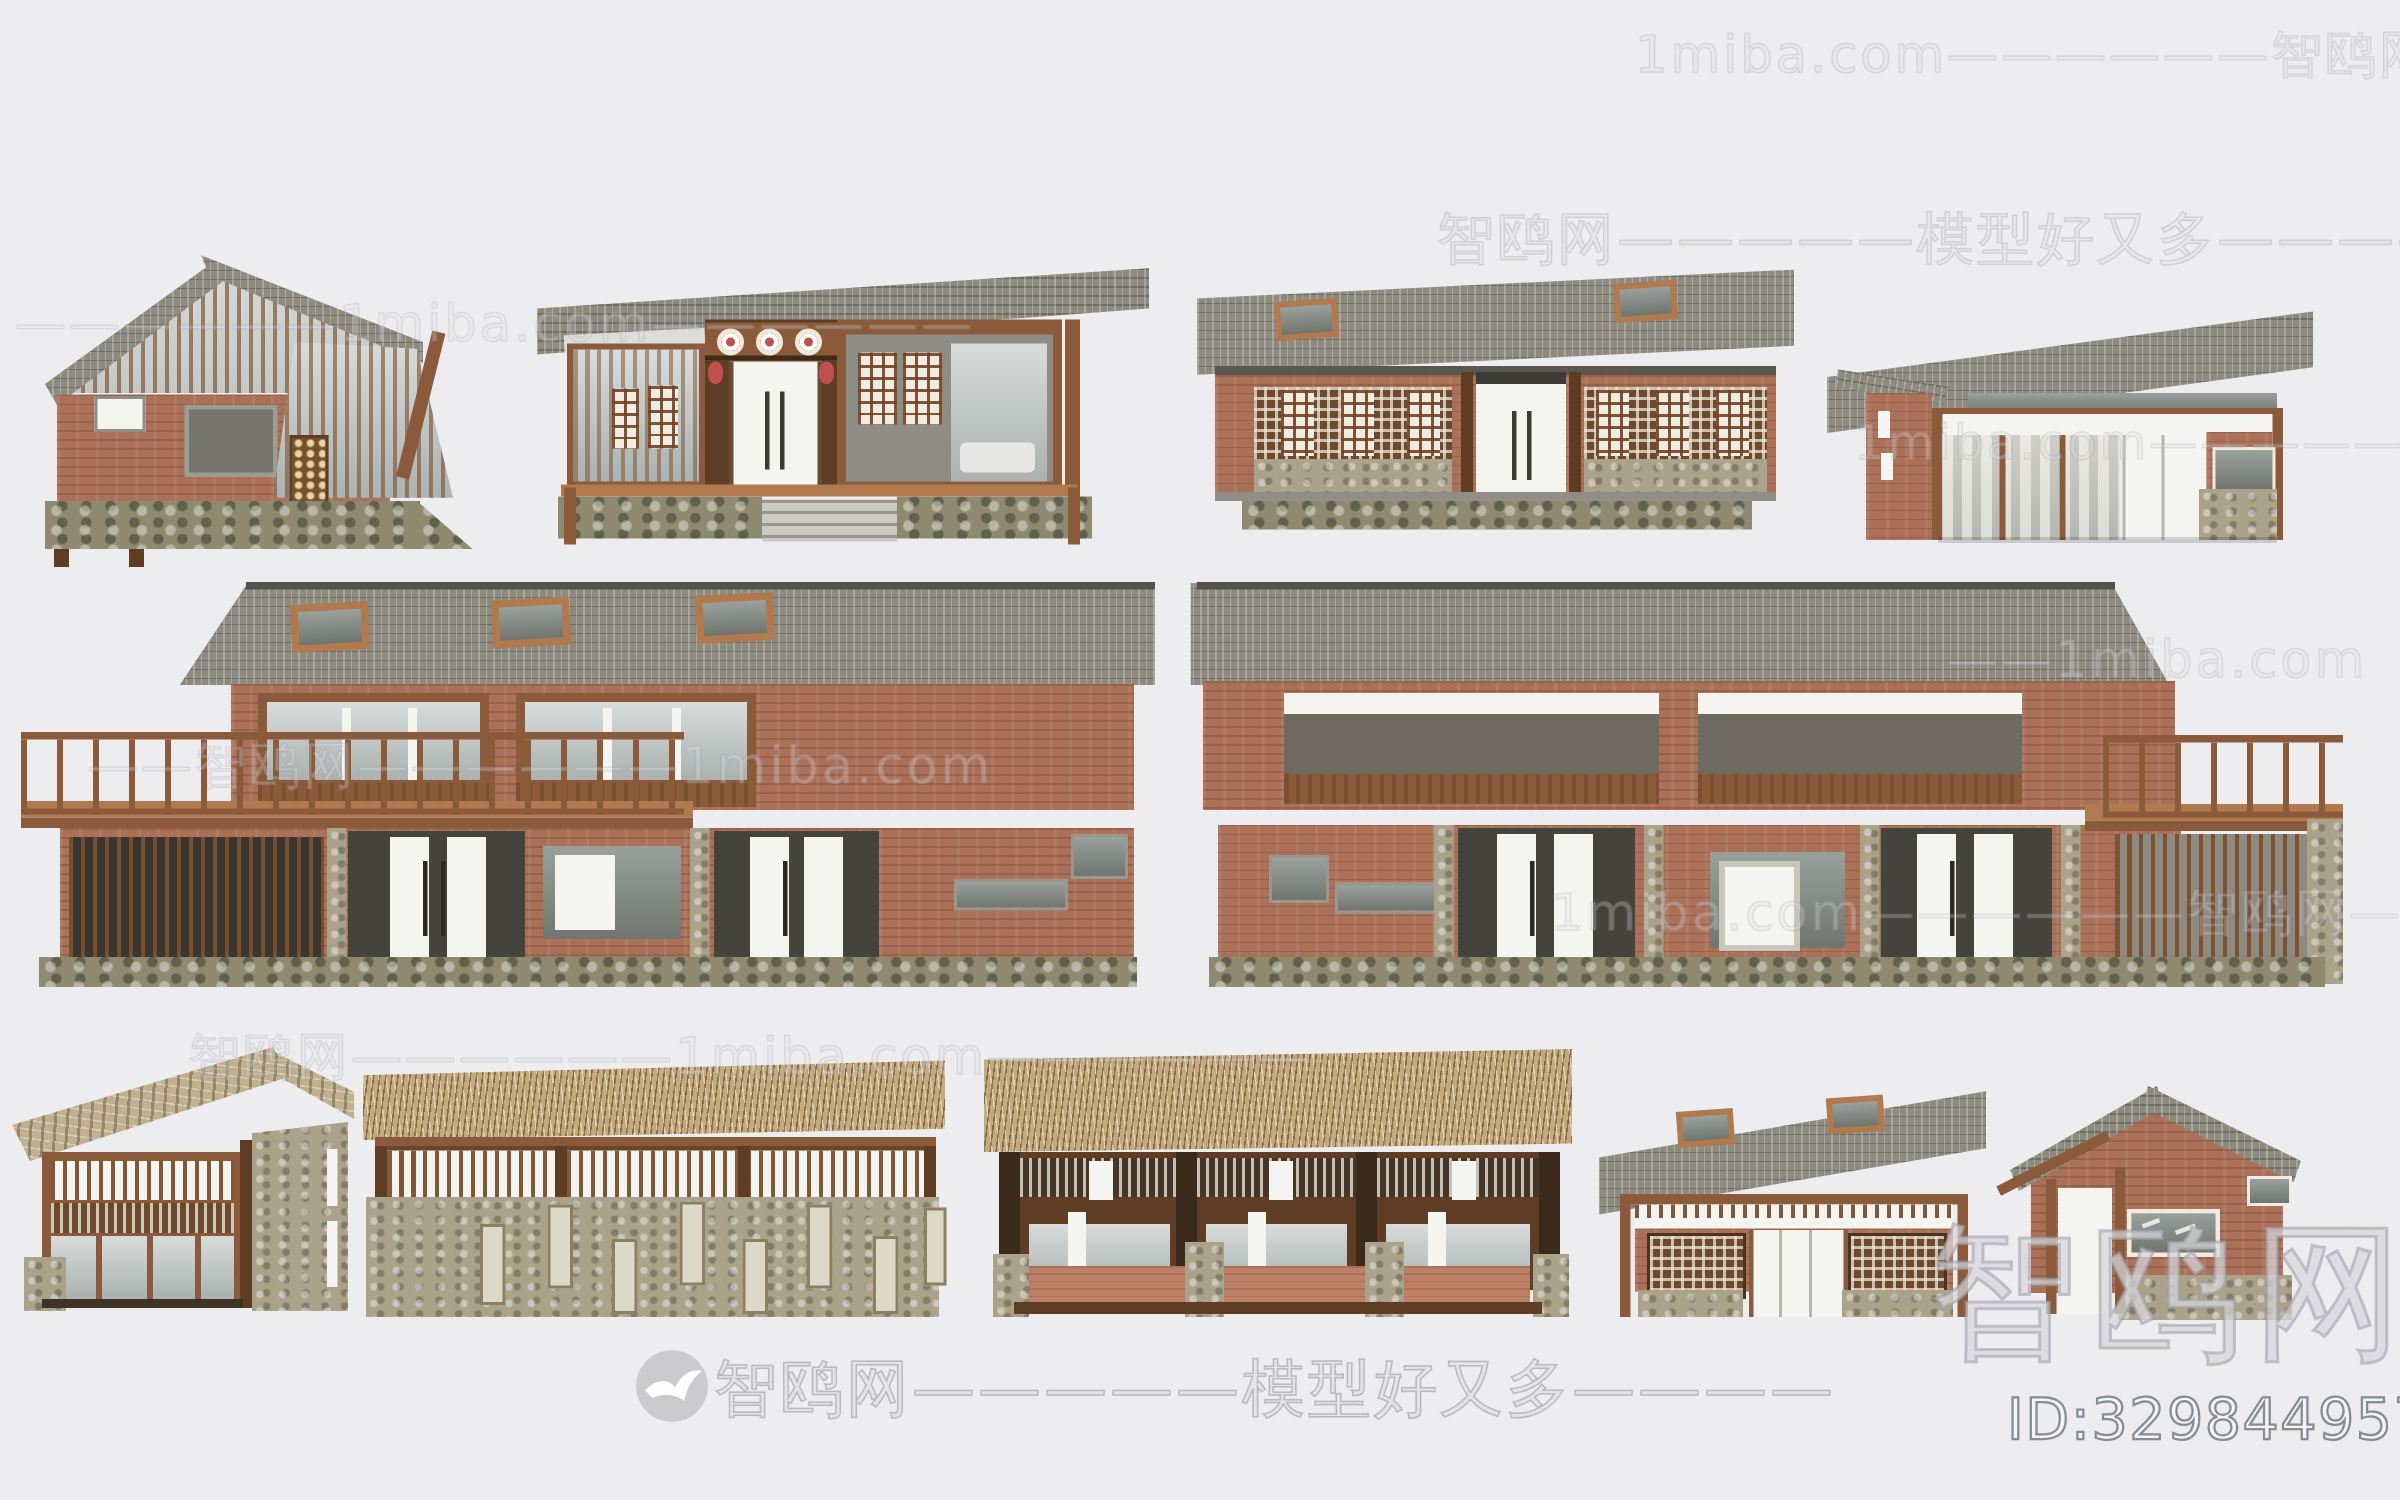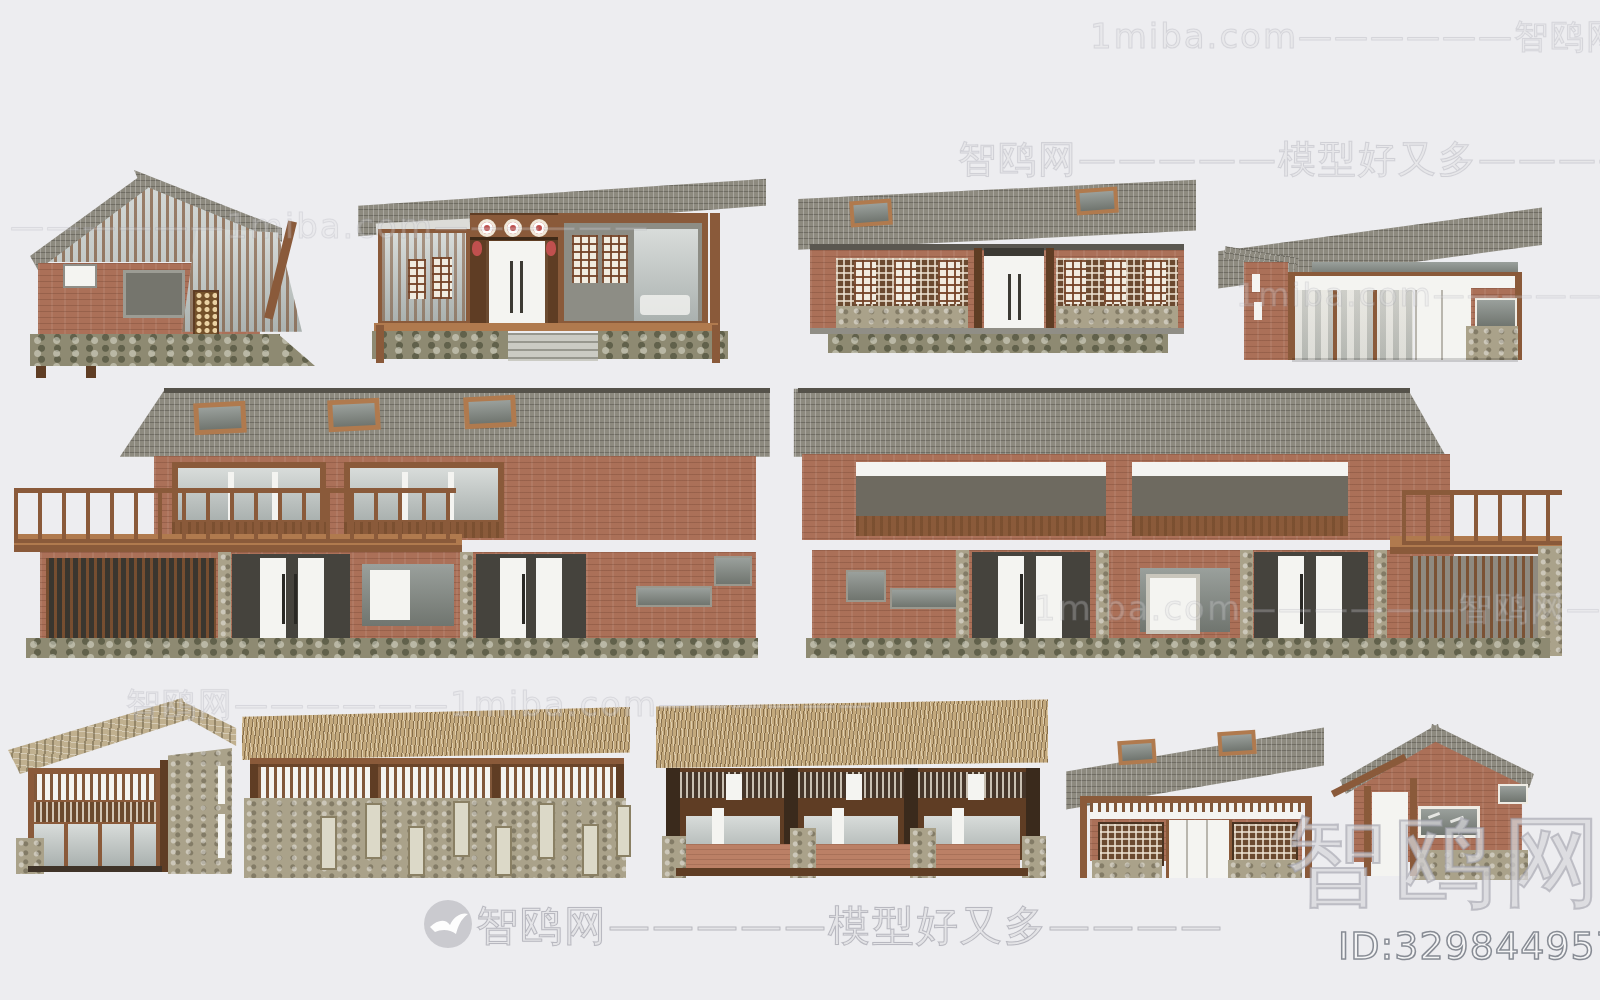--- a/index.html
+++ b/index.html
@@ -52,21 +52,21 @@
   .logs{background:#a8804e;background-image:radial-gradient(circle,#ead2a4 0 2px,#74512a 3px);background-size:8px 7px;}
   .medal{border-radius:50%;background:var(--red,#c0504e);border:3px solid #f0e8da;box-shadow:inset 0 0 0 3px #fff;}
   .lantern{border-radius:45%;background:var(--red,#c0504e);}
   
   .wm{position:absolute;white-space:nowrap;letter-spacing:2px;z-index:40;
       color:rgba(255,255,255,.5);-webkit-text-stroke:1px rgba(152,152,164,.5);
       text-shadow:0 0 1px rgba(150,150,160,.45);font-size:34px;}
   .wm1{left:34px;top:52px;opacity:.55;}
   .wm2{left:1090px;top:14px;opacity:.5;}
   .wm3{left:958px;top:134px;font-size:38px;opacity:.6;}
-  .wm4{left:10px;top:196px;opacity:.4;margin-top:10px;}
+  .wm4{left:10px;top:196px;opacity:.4;}
   .wm5{left:1236px;top:274px;font-size:32px;opacity:.4;}
   .wm6{left:58px;top:488px;opacity:.42;}
   .wm7{left:1298px;top:420px;opacity:.45;}
   .wm8{left:1034px;top:586px;opacity:.4;}
   .wm9{left:126px;top:682px;opacity:.45;}
   .wm10{left:476px;top:898px;font-size:42px;opacity:.85;-webkit-text-stroke:1px rgba(140,140,152,.6);}
   .wm-big{position:absolute;left:1286px;top:796px;font-size:100px;letter-spacing:8px;z-index:40;
       color:rgba(255,255,255,.45);-webkit-text-stroke:2px rgba(158,158,170,.55);
       text-shadow:0 0 1px rgba(150,150,160,.5);white-space:nowrap;}
   .wm-id{position:absolute;left:1338px;top:924px;font-size:38px;letter-spacing:1px;z-index:40;
@@ -389,20 +389,22 @@
     <div class="p wood" style="left:2px;top:60px;width:82px;height:7px;transform:rotate(-27deg);"></div>
     <div class="p white" style="left:46px;top:80px;width:36px;height:84px;"></div>
     <div class="p wood" style="left:38px;top:74px;width:7px;height:90px;"></div>
     <div class="p wood" style="left:84px;top:66px;width:7px;height:98px;"></div>
   </div>
 
   <div class="wm wm2">1miba.com——————智鸥网——————</div>
   <div class="wm wm3">智鸥网—————模型好又多————</div>
   <div class="wm wm4">——————1miba.com——————</div>
   <div class="wm wm5">1miba.com——————智鸥网</div>
+  <div class="wm wm6">——智鸥网——————1miba.com</div>
+  <div class="wm wm7">——1miba.com</div>
   <div class="wm wm8">1miba.com——————智鸥网————</div>
   <div class="wm wm9">智鸥网——————1miba.com——————</div>
 
   <div class="logo">
     <svg width="48" height="48" viewBox="0 0 48 48">
       <path d="M6 27 C14 19 22 19 26 25 C30 16 38 12 44 14 C36 20 34 27 32 34 C26 29 17 29 11 32 Z" fill="#ffffff"></path>
     </svg>
   </div>
   <div class="wm wm10">智鸥网—————模型好又多————</div>
 

